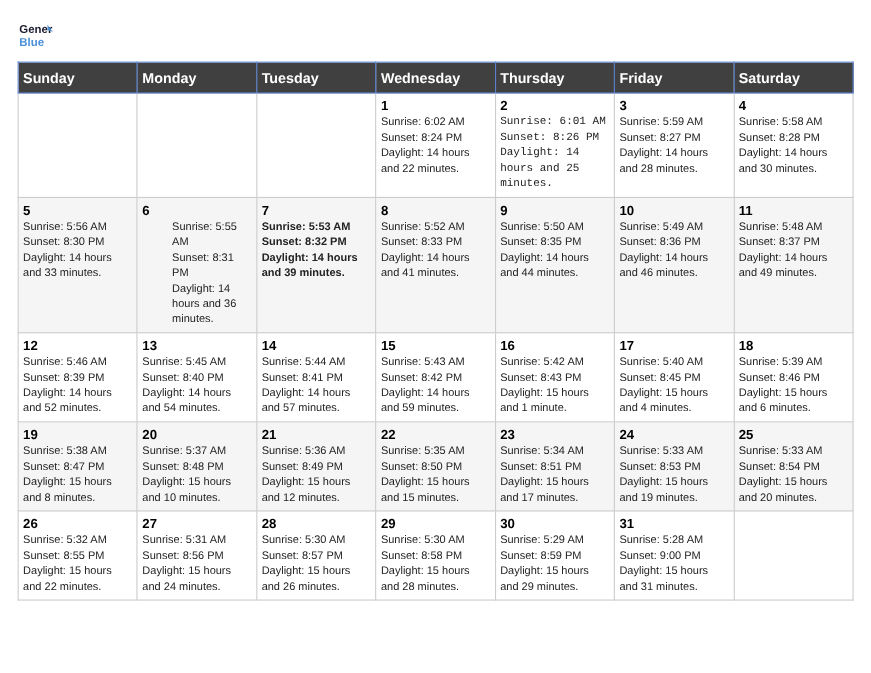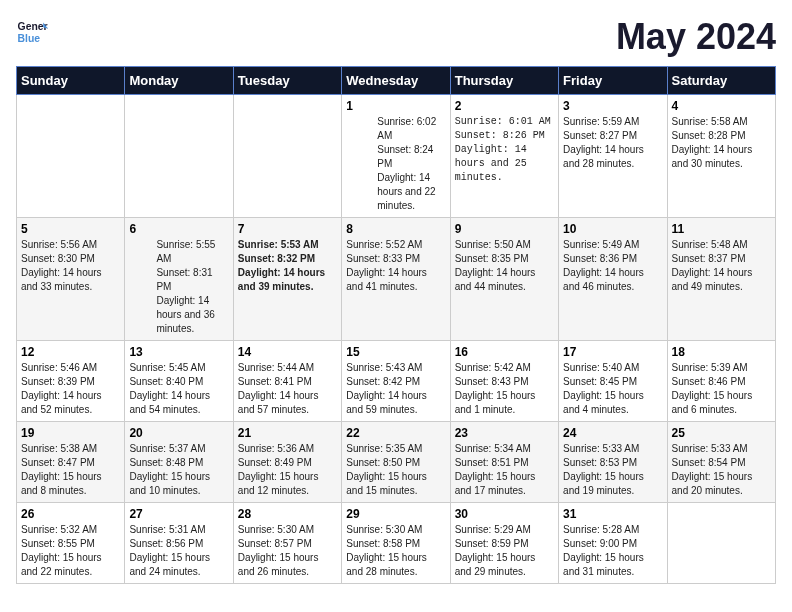--- a/index.html
+++ b/index.html
@@ -36,21 +36,21 @@
     .location-title {
       font-size: 16px;
       color: #333;
     }
     .calendar {
       width: 100%;
       border-collapse: collapse;
       font-size: 11px;
     }
     .calendar th {
-      background: #0f172a;
+      background: #404040;
       color: #fff;
       padding: 6px 4px;
       text-align: left;
       font-size: 13px;
       font-weight: bold;
       border: 1px solid #5a80cc;
     }
     .calendar td {
       border: 1px solid #ccc;
       vertical-align: top;
@@ -82,21 +82,20 @@
 
 <div class="header-area">
   <div class="logo">
     <svg class="logo-icon" viewBox="0 0 40 40" xmlns="http://www.w3.org/2000/svg">
       <text x="2" y="18" font-size="13" font-weight="bold" fill="#1a1a2e" font-family="Arial">General</text>
       <text x="2" y="32" font-size="13" font-weight="bold" fill="#4a90d9" font-family="Arial">Blue</text>
       <polygon points="34,8 40,16 34,14" fill="#4a90d9"></polygon>
     </svg>
   </div>
   <div class="title-area">
-    <div class="month-title">May 2024</div>
   </div>
 </div>
 
 <table class="calendar">
   <thead>
     <tr>
     <th>Sunday</th>
         <th>Monday</th>
         <th>Tuesday</th>
         <th>Wednesday</th>
@@ -105,21 +104,21 @@
         <th>Saturday</th>
       </tr>
   </thead>
   <tbody id="calendar-body">
   <tr>
         <td class="empty-cell"></td>
         <td class="empty-cell"></td>
         <td class="empty-cell"></td>
         <td>
           <span class="day-num">1</span>
-          <div class="day-info" style="white-space: pre-line; margin-left: 31px;">Sunrise: 6:02 AM
+          <div class="day-info" style="white-space: pre-line;">Sunrise: 6:02 AM
 Sunset: 8:24 PM
 Daylight: 14 hours and 22 minutes.</div>
         </td>
         <td>
           <span class="day-num">2</span>
           <div class="day-info" style="white-space: pre-line; font-family: Liberation Mono, monospace;">Sunrise: 6:01 AM
 Sunset: 8:26 PM
 Daylight: 14 hours and 25 minutes.</div>
         </td>
         <td>

